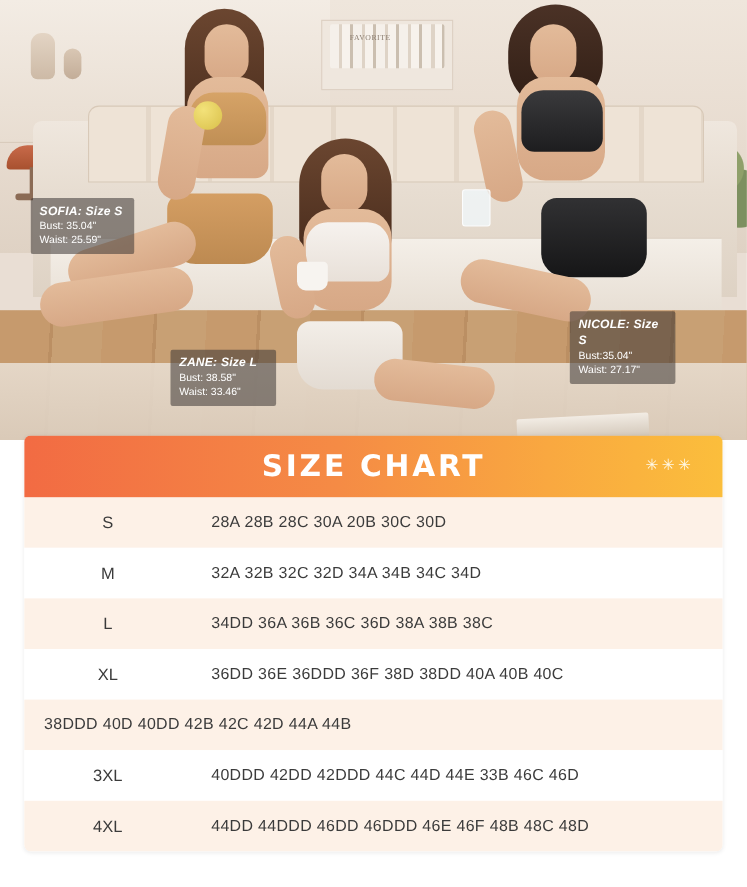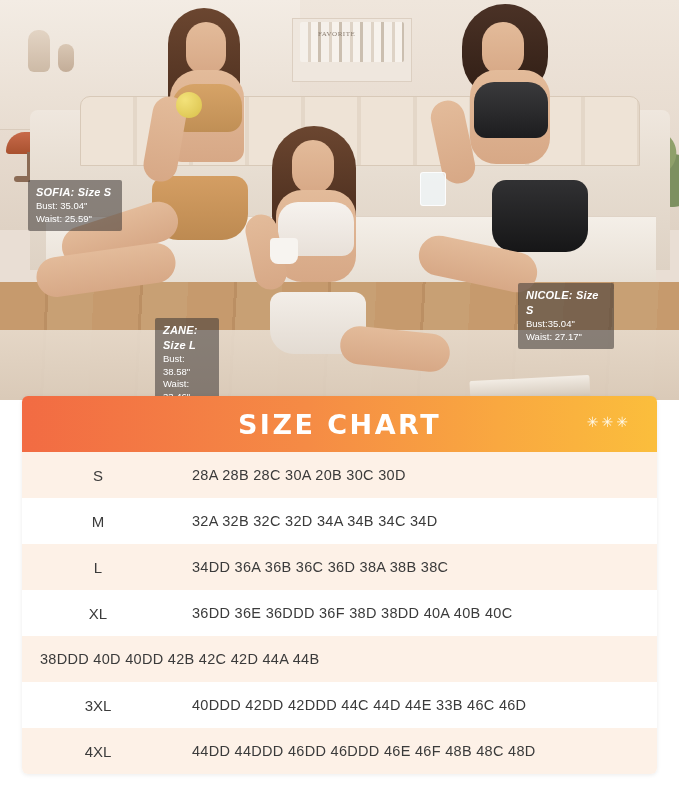--- a/index.html
+++ b/index.html
@@ -137,21 +137,21 @@
     position: absolute;
     background: rgba(60,55,52,0.55);
     color: #ffffff;
     padding: 5px 8px 6px 8px;
     border-radius: 2px;
     line-height: 1.35;
   }
   .callout .name { font-size: 11px; font-weight: bold; letter-spacing: .2px; font-style: italic; }
   .callout .meas { font-size: 9.5px; }
   .c-sofia { left: 28px; top: 180px; width: 94px; }
-  .c-zane { left: 155px; top: 318px; width: 64px; }
+  .c-zane { left: 155px; top: 318px; width: 96px; }
   .c-nicole { left: 518px; top: 283px; width: 96px; }
 
   
   .chart {
     position: absolute;
     left: 22px; top: 396px;
     width: 635px;
     border-radius: 6px;
     overflow: hidden;
     box-shadow: 0 1px 4px rgba(0,0,0,.08);

